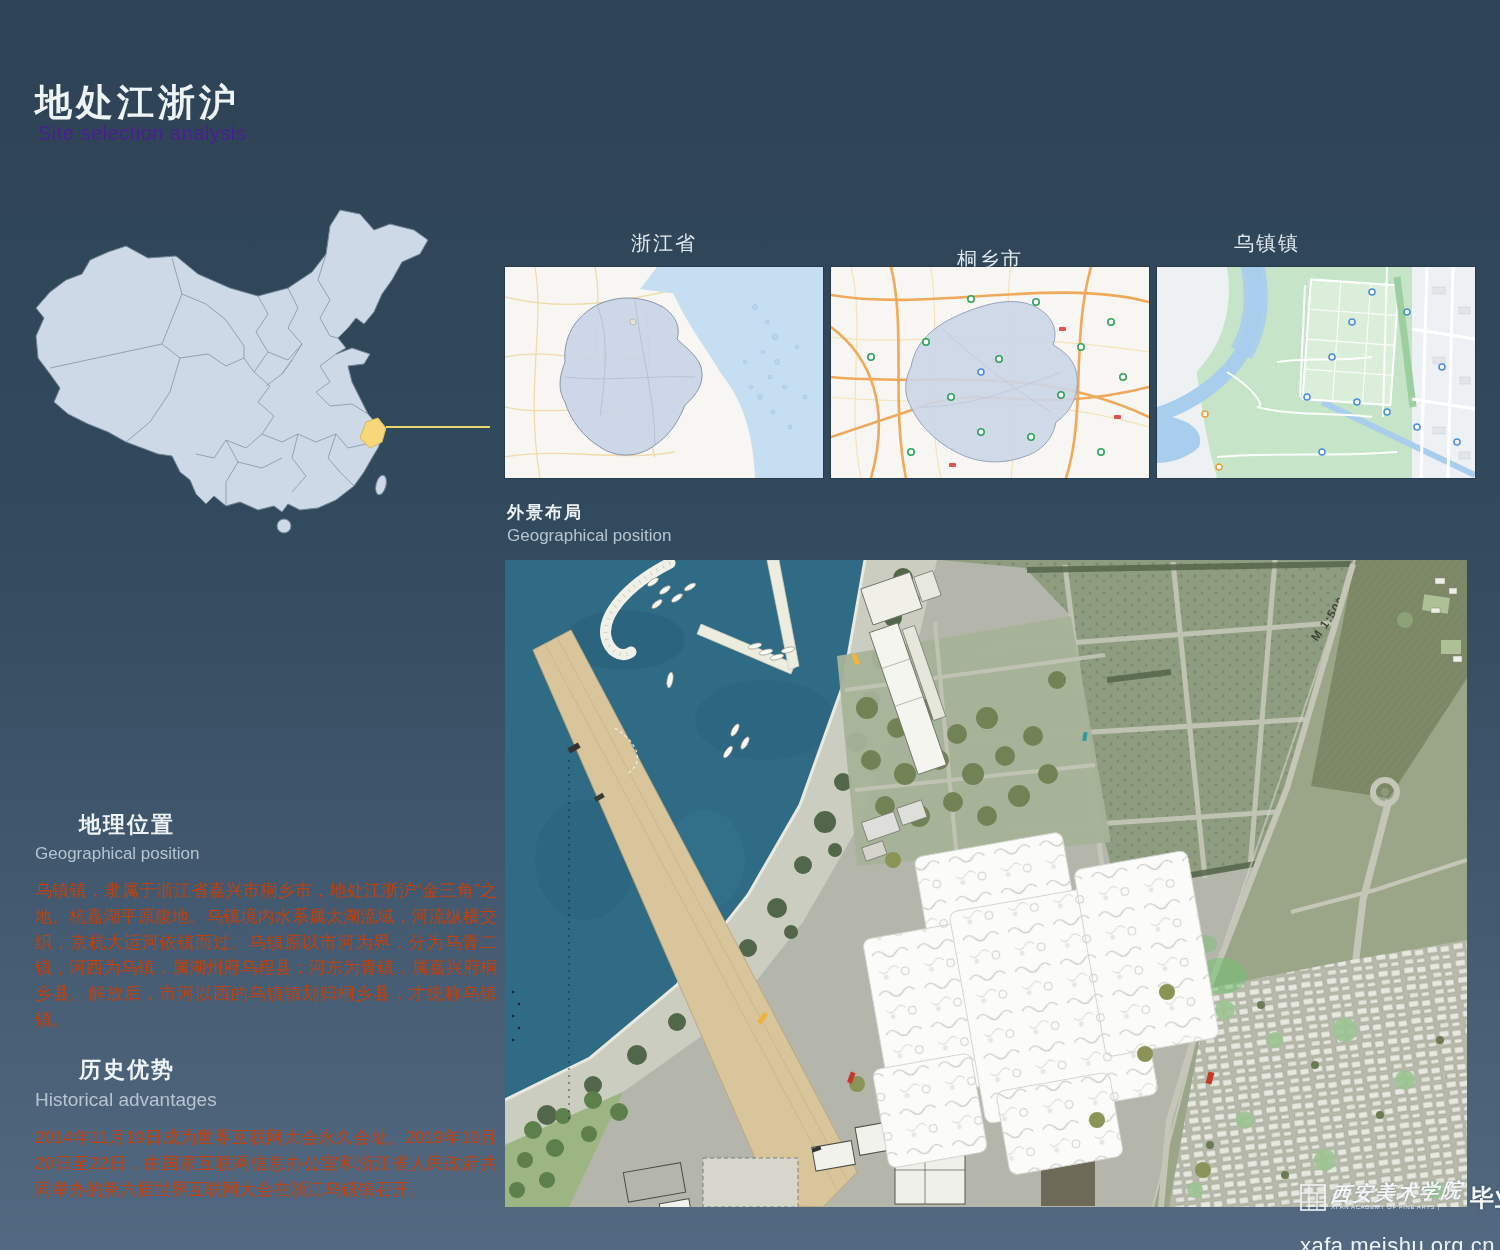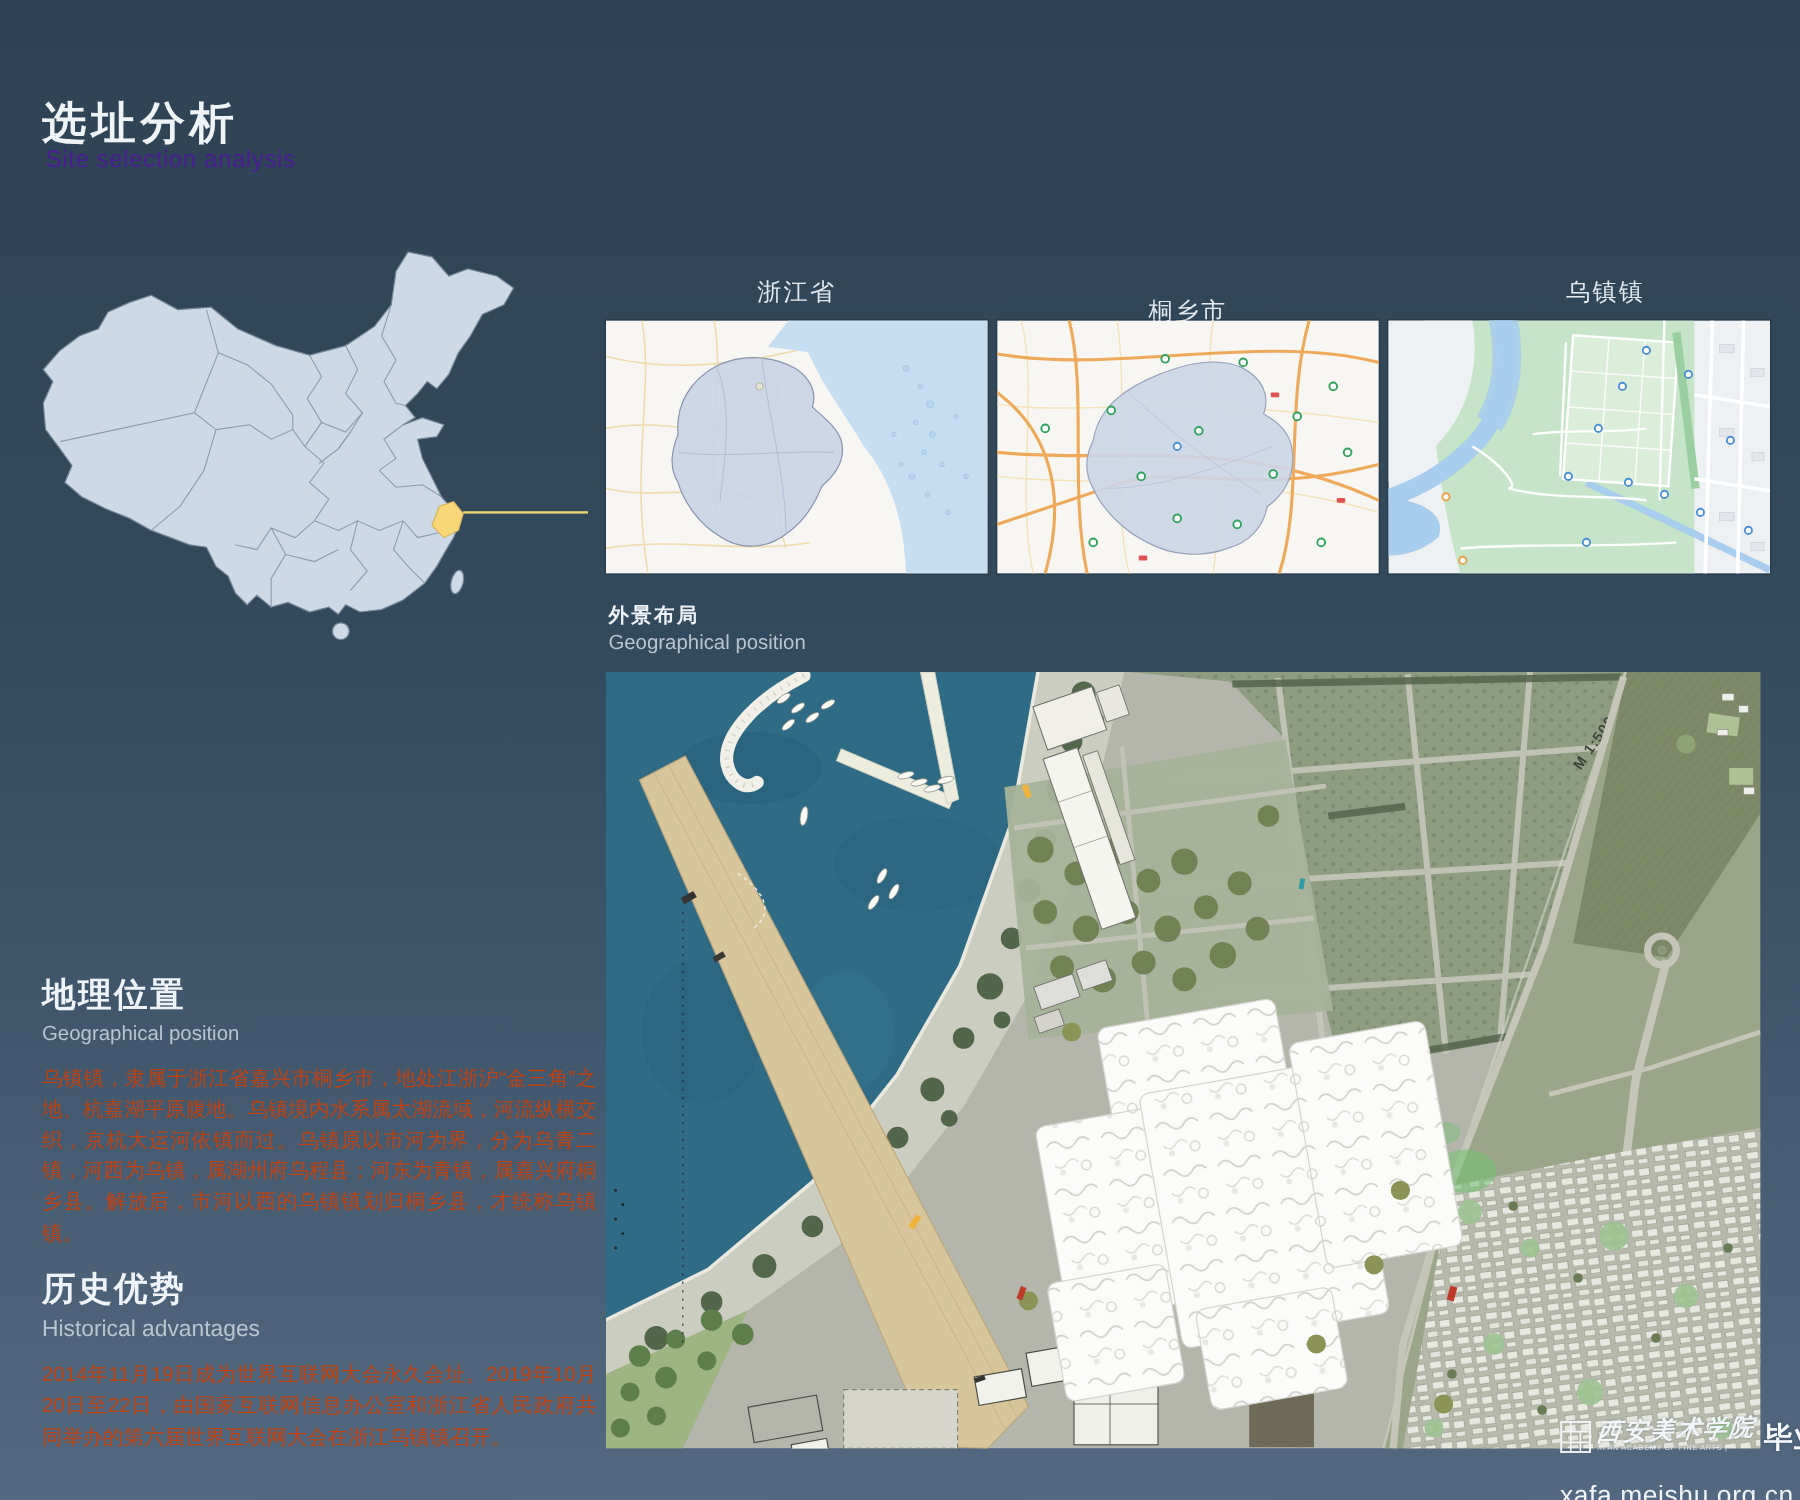--- a/index.html
+++ b/index.html
@@ -12,38 +12,38 @@
   .abs{position:absolute;}
   .page-title{left:35px;top:78px;font-size:37px;font-weight:600;color:#eef3f6;letter-spacing:4px;}
   .page-subtitle{left:38px;top:122px;font-size:20px;color:#4c1d95;letter-spacing:.5px;}
   .panel-label{top:230px;width:318px;text-align:center;font-size:20px;color:#e2eaf0;letter-spacing:2px;font-weight:500;}
   .map-panel{top:267px;width:318px;height:211px;box-shadow:0 0 0 1px rgba(10,20,30,.25);}
   .map-panel svg{display:block;}
   .callout-line{left:386px;top:426px;width:104px;height:2px;background:#e9d66f;}
   .caption-zh{left:507px;top:501px;font-size:17px;font-weight:600;color:#edf2f6;letter-spacing:2px;}
   .caption-en{left:507px;top:526px;font-size:17px;color:#b7c5d1;}
   .section{left:35px;width:462px;}
-  .sec-zh{font-size:28px;font-weight:600;color:#eef3f7;letter-spacing:2px;}
+  .sec-zh{font-size:22px;font-weight:600;color:#eef3f7;letter-spacing:2px;margin-left:44px;}
   .sec-en{font-size:17px;color:#b7c5d1;margin-top:4px;}
   .sec-body{font-size:17px;line-height:1.52;color:#c2410c;text-align:justify;margin-top:14px;}
   .china-map{left:30px;top:196px;}
   .site-plan{left:505px;top:560px;width:962px;height:647px;}
   .watermark{left:1300px;top:1182px;width:170px;}
   .wm-row{display:flex;align-items:flex-start;gap:5px;}
   .wm-seal{flex:0 0 auto;margin-top:2px;}
   .wm-academy{display:flex;flex-direction:column;line-height:1;}
   .wm-zh{font-family:"Liberation Serif", serif;font-style:italic;font-weight:700;font-size:20px;color:#f3f6f9;letter-spacing:2px;transform:skewX(-8deg) rotate(-2deg);white-space:nowrap;text-shadow:0 0 2px rgba(40,60,80,.4);}
   .wm-en{font-size:6px;color:#dde6ee;letter-spacing:.6px;margin-top:2px;white-space:nowrap;}
   .wm-badge{font-size:24px;font-weight:700;color:#f6f9fb;letter-spacing:1px;white-space:nowrap;margin-left:2px;text-shadow:0 0 3px rgba(40,60,80,.5);}
   .wm-url{font-size:22px;color:#eef3f7;margin-top:19px;letter-spacing:.5px;}
 </style>
 </head>
 <body>
 
-<div class="abs page-title">选址分析</div>
+<div class="abs page-title">地处江浙沪</div>
 <div class="abs page-subtitle">Site selection analysis</div>
 
 <div class="abs china-map">
   <svg width="440" height="352" viewBox="0 0 440 352">
     <g>
       <path d="M96,50 L118,62 L146,60 L168,78 L200,92 L228,100 L258,92 L282,76 L296,58 L300,30 L310,14 L330,18 L344,34 L360,28 L384,34 L398,44 L390,58 L372,66 L362,84 L352,98 L344,116 L334,128 L326,122 L318,132 L308,142 L316,152 L306,158 L322,152 L340,158 L334,168 L318,170 L322,186 L330,202 L338,218 L350,232 L352,242 L348,252 L342,262 L334,276 L324,290 L306,304 L288,312 L270,314 L258,308 L252,316 L244,310 L228,314 L210,306 L196,310 L184,300 L176,308 L166,298 L160,284 L150,276 L142,260 L128,258 L112,252 L96,246 L78,236 L58,228 L38,218 L24,206 L30,192 L20,178 L8,162 L6,140 L14,122 L6,112 L20,96 L36,84 L52,78 L60,64 L78,56 Z" fill="#cdd9e6" stroke="#6f8296" stroke-width="1"></path>
       <circle cx="254" cy="330" r="7" fill="#cdd9e6" stroke="#6f8296" stroke-width="1"></circle>
       <ellipse cx="351" cy="289" rx="5" ry="10" transform="rotate(14 351 289)" fill="#cdd9e6" stroke="#6f8296" stroke-width="1"></ellipse>
       <g stroke="#7d92a5" stroke-width="0.9" fill="none" opacity="0.85">
         <path d="M142,62 L152,98 L132,148 L20,172"></path>
@@ -67,21 +67,21 @@
         <path d="M252,178 L262,164 M252,178 L236,190"></path>
       </g>
       <path d="M336,226 L348,222 L356,232 L352,246 L340,252 L330,242 Z" fill="#f7d778" stroke="#d9b65a" stroke-width="1"></path>
     </g>
   </svg>
 </div>
 <div class="abs callout-line"></div>
 
 <div class="abs panel-label" style="left:505px;">浙江省</div>
 <div class="abs panel-label" style="left:831px;margin-top:16px;">桐乡市</div>
-<div class="abs panel-label" style="left:1179px;text-align:center;">乌镇镇</div>
+<div class="abs panel-label" style="left:1108px;text-align:center;">乌镇镇</div>
 
 <div class="abs map-panel" style="left:505px;">
   <svg width="318" height="211" viewBox="0 0 318 211">
     <rect width="318" height="211" fill="#f7f6f2"></rect>
     <g stroke="#efd9a3" stroke-width="1.3" fill="none" opacity=".9">
       <path d="M0,30 C60,45 120,35 180,20"></path>
         <path d="M0,90 C50,80 90,100 140,90"></path>
       <path d="M0,140 C40,150 80,135 130,150"></path>
         <path d="M0,190 C60,180 110,195 170,185"></path>
       <path d="M30,0 C40,60 20,120 35,211"></path>

